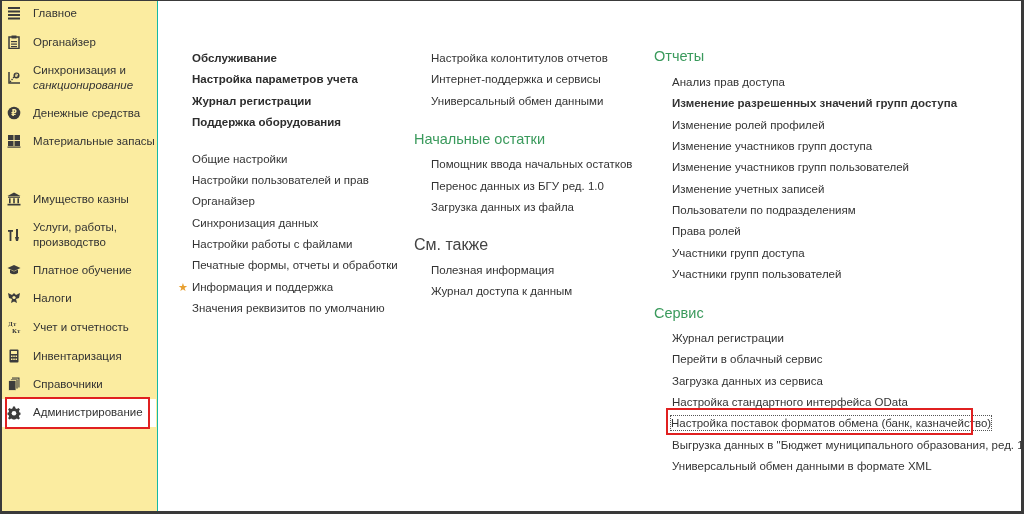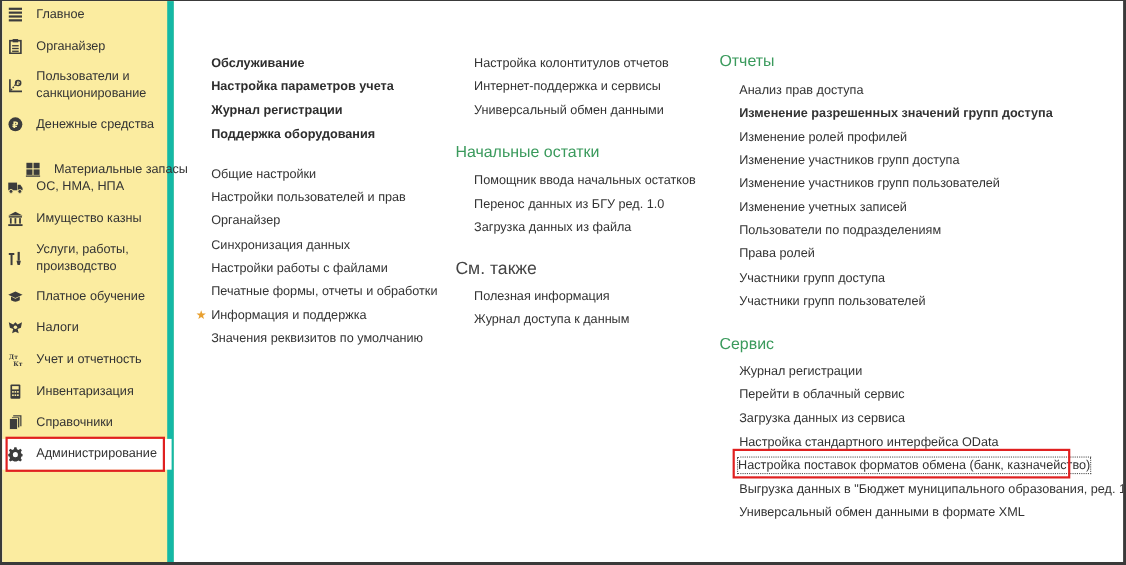--- a/index.html
+++ b/index.html
@@ -1,19 +1,19 @@
 <!DOCTYPE html>
 <html><head>
 <meta charset="utf-8">
 <style>
   * { box-sizing: border-box; margin: 0; padding: 0; }
   html, body { width: 1024px; height: 514px; overflow: hidden; background: #ffffff; }
   body { font-family: "Liberation Sans", sans-serif; font-size: 12px; color: #333333; position: relative; }
   .frame { position: absolute; left: 0; top: 0; width: 1024px; height: 514px; border: 2px solid #3a3a3a; border-top-width: 1px; border-bottom-width: 3px; border-right-width: 3px; overflow: hidden; background: #fff; }
-  .sidebar { position: absolute; left: 0; top: 0; width: 156px; height: 100%; background: #fbeca0; border-right: 6px solid #14b8a6; }
+  .sidebar { position: absolute; left: 0; top: 0; width: 156px; height: 100%; background: #fbeca0; border-right: 1px solid #14b8a6; }
   .sb-item { position: absolute; left: 0; width: 154px; display: flex; align-items: center; cursor: pointer; }
   .sb-icon { position: absolute; left: 5px; width: 14px; height: 14px; display: flex; align-items: center; justify-content: center; color: #3c3c3c; }
   .sb-icon svg { width: 14px; height: 14px; display: block; }
   .sb-label { position: absolute; left: 31px; font-size: 11.5px; color: #333; line-height: 15px; white-space: nowrap; }
   .sb-item.active { background: #ffffff; }
   .sb-highlight { position: absolute; left: 3px; top: 396px; width: 145px; height: 32px; border: 2px solid #e02020; pointer-events: none; }
   .lnk { position: absolute; font-size: 11.5px; color: #333; white-space: nowrap; line-height: 14px; cursor: pointer; }
   .lnk.bold { font-weight: bold; color: #2d2d2d; }
   .sec-title { position: absolute; font-size: 14.5px; color: #3a9a5c; white-space: nowrap; line-height: 17px; }
   .sub-title { position: absolute; font-size: 16px; color: #444; white-space: nowrap; line-height: 14px; }
@@ -55,58 +55,47 @@
 
     <div class="sb-item" style="top:60px;height:34px;">
       <span class="sb-icon" style="top:10px;">
         <svg viewBox="0 0 14 14">
             <path d="M2 1 V12 H13" fill="none" stroke="#3c3c3c" stroke-width="1.5"></path>
             <path d="M3 11 L7 6" stroke="#3c3c3c" stroke-width="1.3" stroke-dasharray="1.5 1"></path>
             <circle cx="9.5" cy="4.5" r="3" fill="#3c3c3c"></circle>
             <text x="9.5" y="6.2" font-size="4.5" text-anchor="middle" fill="#fbeca0" font-family="DejaVu Sans, sans-serif" font-weight="bold">₽</text>
           </svg>
       </span>
-      <span class="sb-label" style="top:2px;">Пользователи и</span>
-      <span class="sb-label" style="top:17px;">санкционирование</span>
+      <span class="sb-label" style="top:2px;">Синхронизация и</span>
+      <span class="sb-label" style="top:17px;font-style:italic;">санкционирование</span>
     </div>
 
     <div class="sb-item" style="top:103px;height:18px;">
       <span class="sb-icon" style="top:2px;">
         <svg viewBox="0 0 14 14">
             <circle cx="7" cy="7" r="6.3" fill="#3c3c3c"></circle>
             <text x="7" y="10" font-size="8" text-anchor="middle" fill="#fbeca0" font-family="DejaVu Sans, sans-serif" font-weight="bold">₽</text>
           </svg>
       </span>
       <span class="sb-label" style="top:2px;">Денежные средства</span>
     </div>
 
-    <div class="sb-item" style="top:144px;height:18px;margin-left:16px;">
+    <div class="sb-item" style="top:131px;height:18px;">
       <span class="sb-icon" style="top:2px;">
         <svg viewBox="0 0 14 14">
             <rect x="1" y="1" width="5.5" height="5" fill="#3c3c3c"></rect>
             <rect x="7.5" y="1" width="5.5" height="5" fill="#3c3c3c"></rect>
             <rect x="1" y="7" width="5.5" height="5" fill="#3c3c3c"></rect>
             <rect x="7.5" y="7" width="5.5" height="5" fill="#3c3c3c"></rect>
             <rect x="0.5" y="12.5" width="13" height="1.2" fill="#3c3c3c"></rect>
           </svg>
       </span>
       <span class="sb-label" style="top:2px;">Материальные запасы</span>
     </div>
 
-    <div class="sb-item" style="top:160px;height:18px;">
-      <span class="sb-icon" style="top:2px;">
-        <svg viewBox="0 0 14 14">
-            <rect x="0.5" y="3" width="8" height="7" fill="#3c3c3c"></rect>
-            <path d="M9 5 H11.5 L13.5 8 V10 H9 Z" fill="#3c3c3c"></path>
-            <circle cx="3" cy="11" r="1.8" fill="#3c3c3c" stroke="#fbeca0" stroke-width="0.8"></circle>
-            <circle cx="11" cy="11" r="1.8" fill="#3c3c3c" stroke="#fbeca0" stroke-width="0.8"></circle>
-          </svg>
-      </span>
-      <span class="sb-label" style="top:2px;">ОС, НМА, НПА</span>
-    </div>
 
     <div class="sb-item" style="top:189px;height:18px;">
       <span class="sb-icon" style="top:2px;">
         <svg viewBox="0 0 14 14">
             <path d="M7 0.5 L13.5 4 H0.5 Z" fill="#3c3c3c"></path>
             <rect x="1" y="4.5" width="12" height="1.3" fill="#3c3c3c"></rect>
             <rect x="2" y="6.3" width="1.6" height="5" fill="#3c3c3c"></rect>
             <rect x="6.2" y="6.3" width="1.6" height="5" fill="#3c3c3c"></rect>
             <rect x="10.4" y="6.3" width="1.6" height="5" fill="#3c3c3c"></rect>
             <rect x="0.5" y="11.8" width="13" height="1.7" fill="#3c3c3c"></rect>

